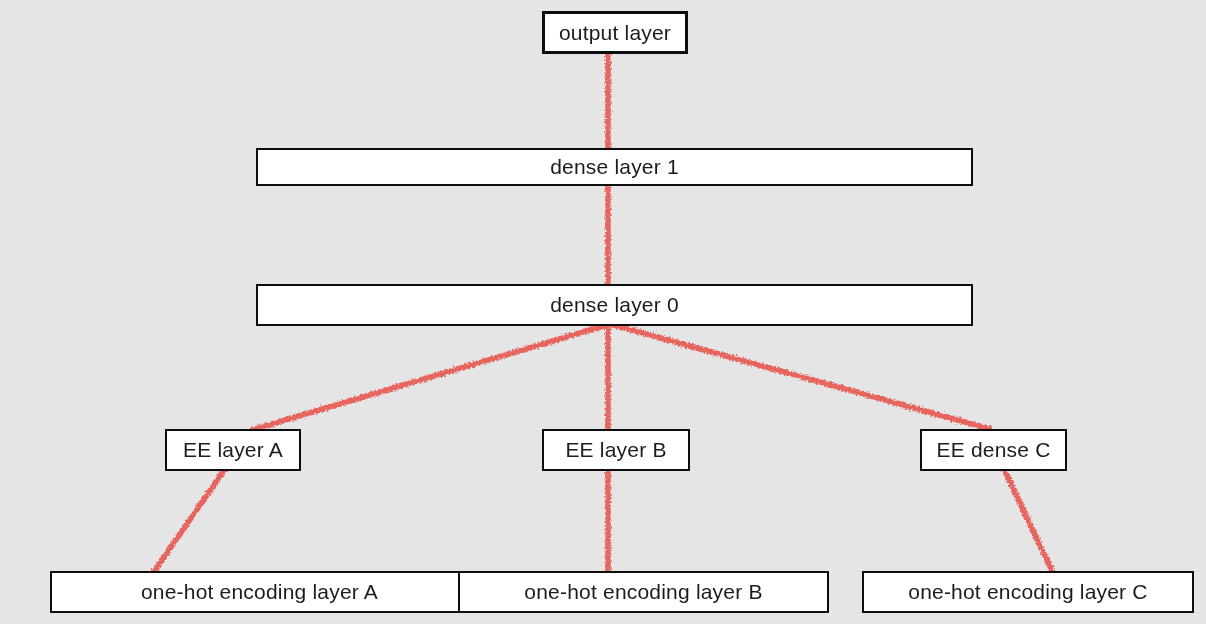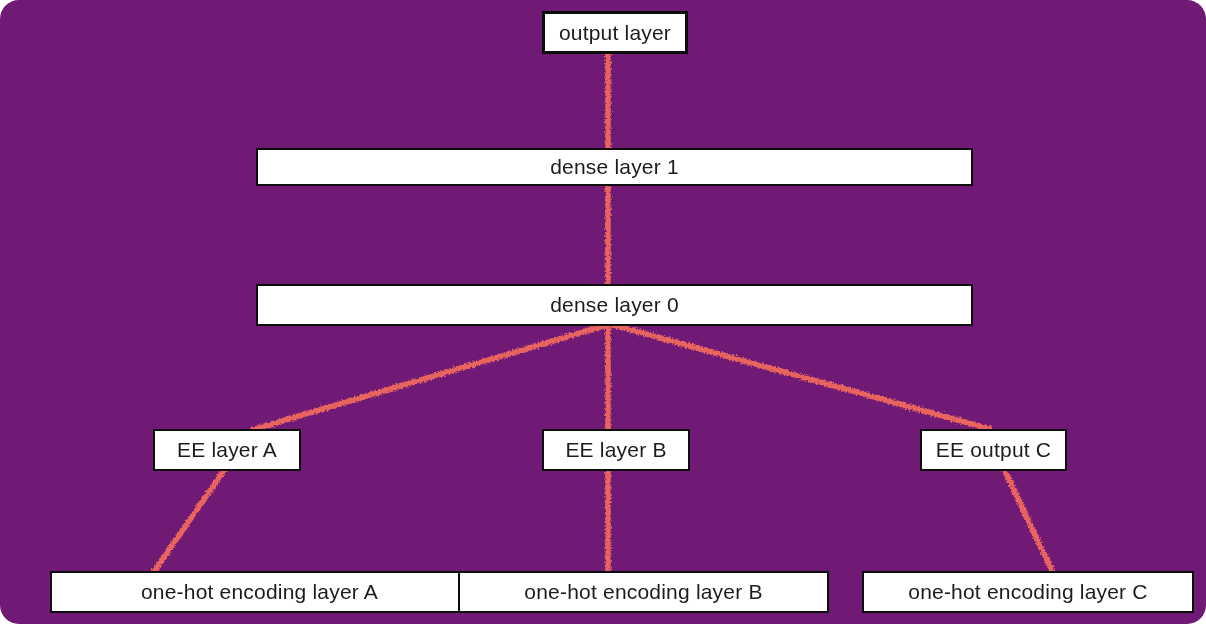--- a/index.html
+++ b/index.html
@@ -4,24 +4,23 @@
 <style>
   html, body {
     margin: 0;
     padding: 0;
     background: #ffffff;
   }
   .canvas {
     position: relative;
     width: 1206px;
     height: 624px;
-    background: #701a75;
+    background: #e5e5e5;
     font-family: "Liberation Sans", "DejaVu Sans", sans-serif;
     overflow: hidden;
-    border-radius: 19px;
   }
   .edges {
     position: absolute;
     left: 0;
     top: 0;
     width: 1206px;
     height: 624px;
     z-index: 1;
   }
   .node {
@@ -34,21 +33,21 @@
     justify-content: center;
     font-size: 21px;
     color: #1c1c1e;
     letter-spacing: 0.2px;
     white-space: nowrap;
     z-index: 2;
   }
   .node-output  { left: 542px; top: 11px;  width: 146px; height: 43px; border-width: 3px; }
   .node-dense1  { left: 256px; top: 148px; width: 717px; height: 38px; }
   .node-dense0  { left: 256px; top: 284px; width: 717px; height: 42px; }
-  .node-eea     { left: 153px; top: 429px; width: 148px; height: 42px; }
+  .node-eea     { left: 165px; top: 429px; width: 136px; height: 42px; }
   .node-eeb     { left: 542px; top: 429px; width: 148px; height: 42px; }
   .node-eec     { left: 920px; top: 429px; width: 147px; height: 42px; }
   .node-oha     { left: 10px;  top: 571px; width: 419px; height: 42px; margin-left: 40px; }
   .node-ohb     { left: 458px; top: 571px; width: 371px; height: 42px; }
   .node-ohc     { left: 862px; top: 571px; width: 332px; height: 42px; text-align: right; }
 </style>
 </head>
 <body>
 
 <div class="canvas">
@@ -70,18 +69,18 @@
       <line x1="608" y1="469" x2="608" y2="573" stroke="#e8655e"></line>
       <line x1="1004" y1="469" x2="1053" y2="573" stroke="#e8655e"></line>
     </g>
   </svg>
 
   <div class="node node-output">output layer</div>
   <div class="node node-dense1">dense layer 1</div>
   <div class="node node-dense0">dense layer 0</div>
   <div class="node node-eea">EE layer A</div>
   <div class="node node-eeb">EE layer B</div>
-  <div class="node node-eec">EE output C</div>
+  <div class="node node-eec">EE dense C</div>
   <div class="node node-oha">one-hot encoding layer A</div>
   <div class="node node-ohb">one-hot encoding layer B</div>
   <div class="node node-ohc">one-hot encoding layer C</div>
 
 </div>
 
 </body></html>

